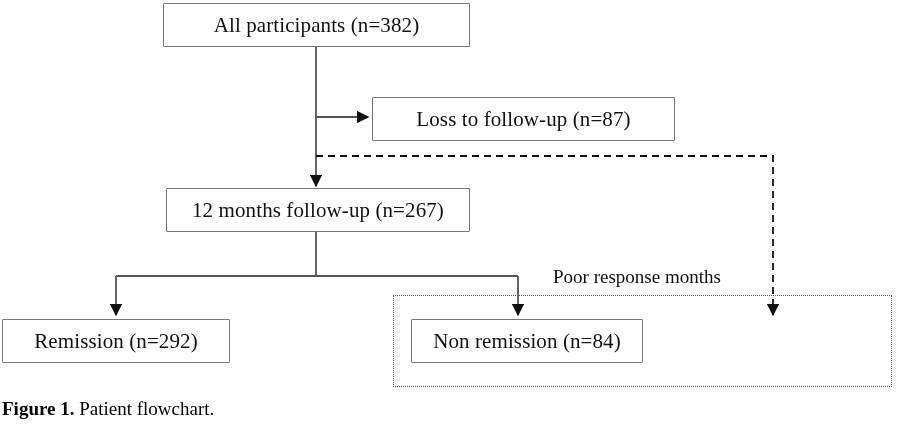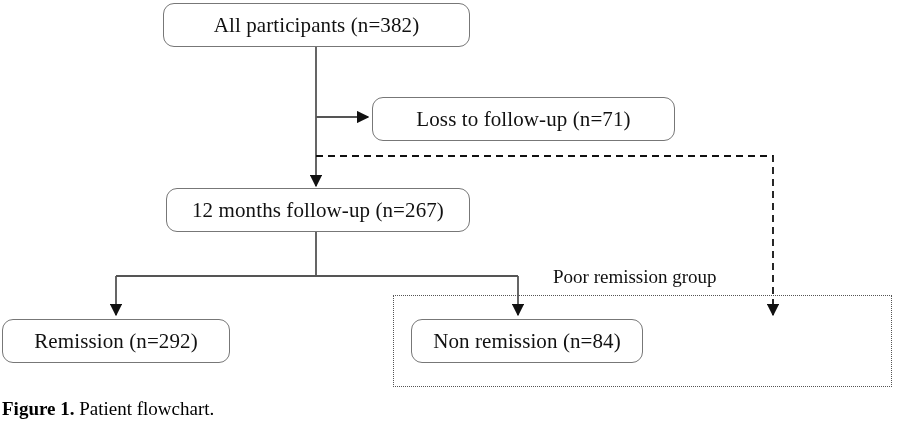--- a/index.html
+++ b/index.html
@@ -20,21 +20,21 @@
     left: 0;
     top: 0;
     width: 900px;
     height: 426px;
     pointer-events: none;
   }
   .node {
     position: absolute;
     box-sizing: border-box;
     border: 1.6px solid #777777;
-    border-radius: 11px;
+    border-radius: 1px;
     background: #ffffff;
     display: flex;
     align-items: center;
     justify-content: center;
     color: #111111;
     font-size: 21px;
     line-height: 1;
     white-space: nowrap;
     letter-spacing: 0.1px;
   }
@@ -83,25 +83,25 @@
 
     <path d="M 316 156 L 773 156 L 773 315" stroke="#111111" stroke-width="1.8" fill="none" stroke-dasharray="7,5" marker-end="url(#arrowd)"></path>
 
     <path d="M 316 232 L 316 276" stroke="#555555" stroke-width="1.8" fill="none"></path>
     <path d="M 116 276 L 518 276" stroke="#555555" stroke-width="1.8" fill="none"></path>
     <path d="M 116 276 L 116 315" stroke="#555555" stroke-width="1.8" fill="none" marker-end="url(#arrow)"></path>
     <path d="M 518 276 L 518 315" stroke="#555555" stroke-width="1.8" fill="none" marker-end="url(#arrow)"></path>
   </svg>
 
   <div class="group-box" style="left:393px; top:295px; width:499px; height:92px;"></div>
-  <div class="group-label" style="left:553px; top:266px;">Poor remission group</div>
+  <div class="group-label" style="left:553px; top:266px;">Poor response months</div>
 
   <div class="node" style="left:163px; top:3px; width:307px; height:44px;">All participants (n=382)</div>
 
-  <div class="node" style="left:372px; top:97px; width:303px; height:44px;">Loss to follow-up (n=71)</div>
+  <div class="node" style="left:372px; top:97px; width:303px; height:44px;">Loss to follow-up (n=87)</div>
 
   <div class="node" style="left:166px; top:188px; width:304px; height:44px;">12 months follow-up (n=267)</div>
 
   <div class="node" style="left:2px; top:319px; width:228px; height:44px;">Remission (n=292)</div>
 
   <div class="node" style="left:411px; top:319px; width:232px; height:44px;text-align:center;">Non remission (n=84)</div>
 
 
   <div class="caption">
     <b>Figure 1.</b>

